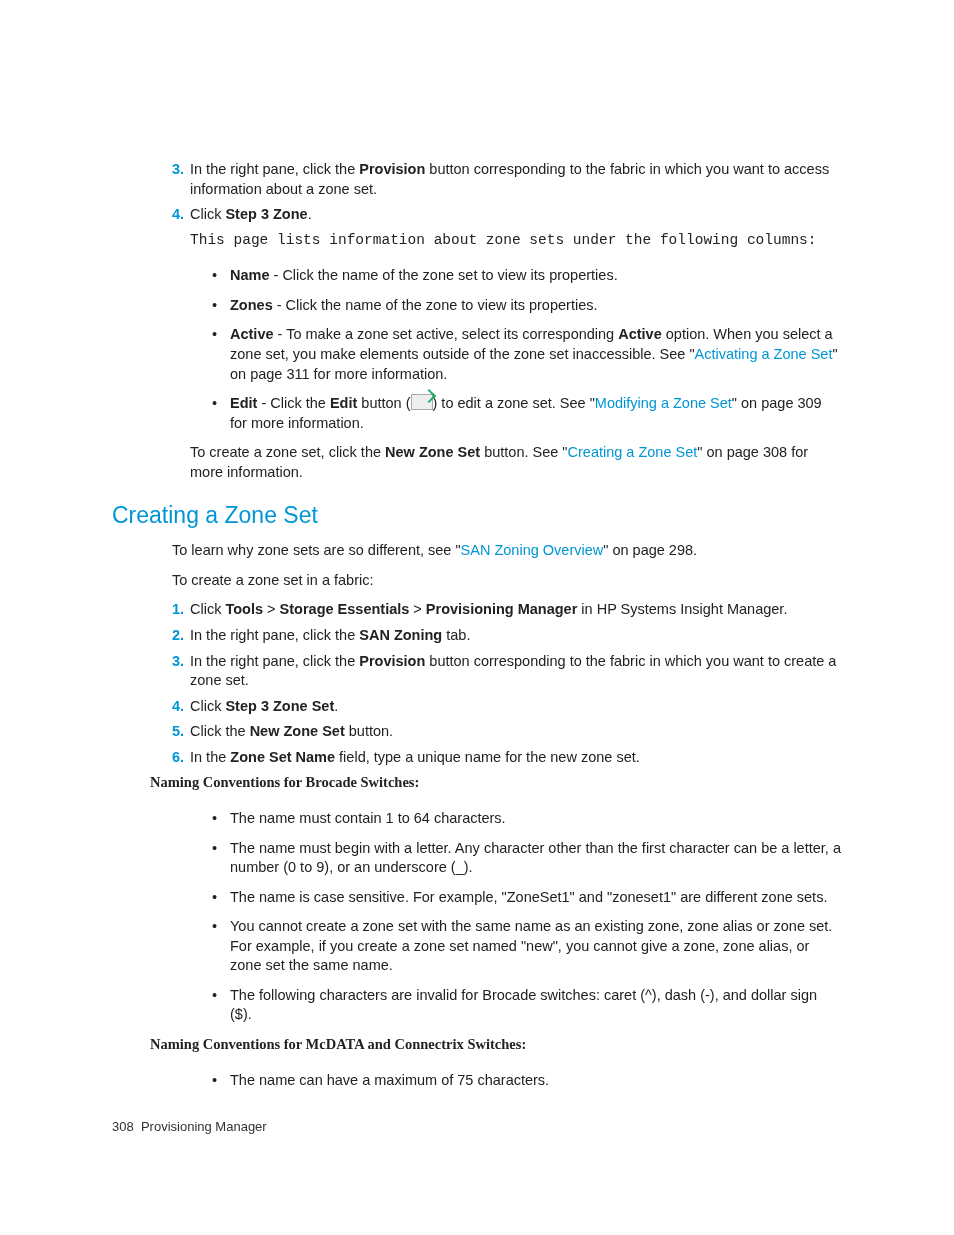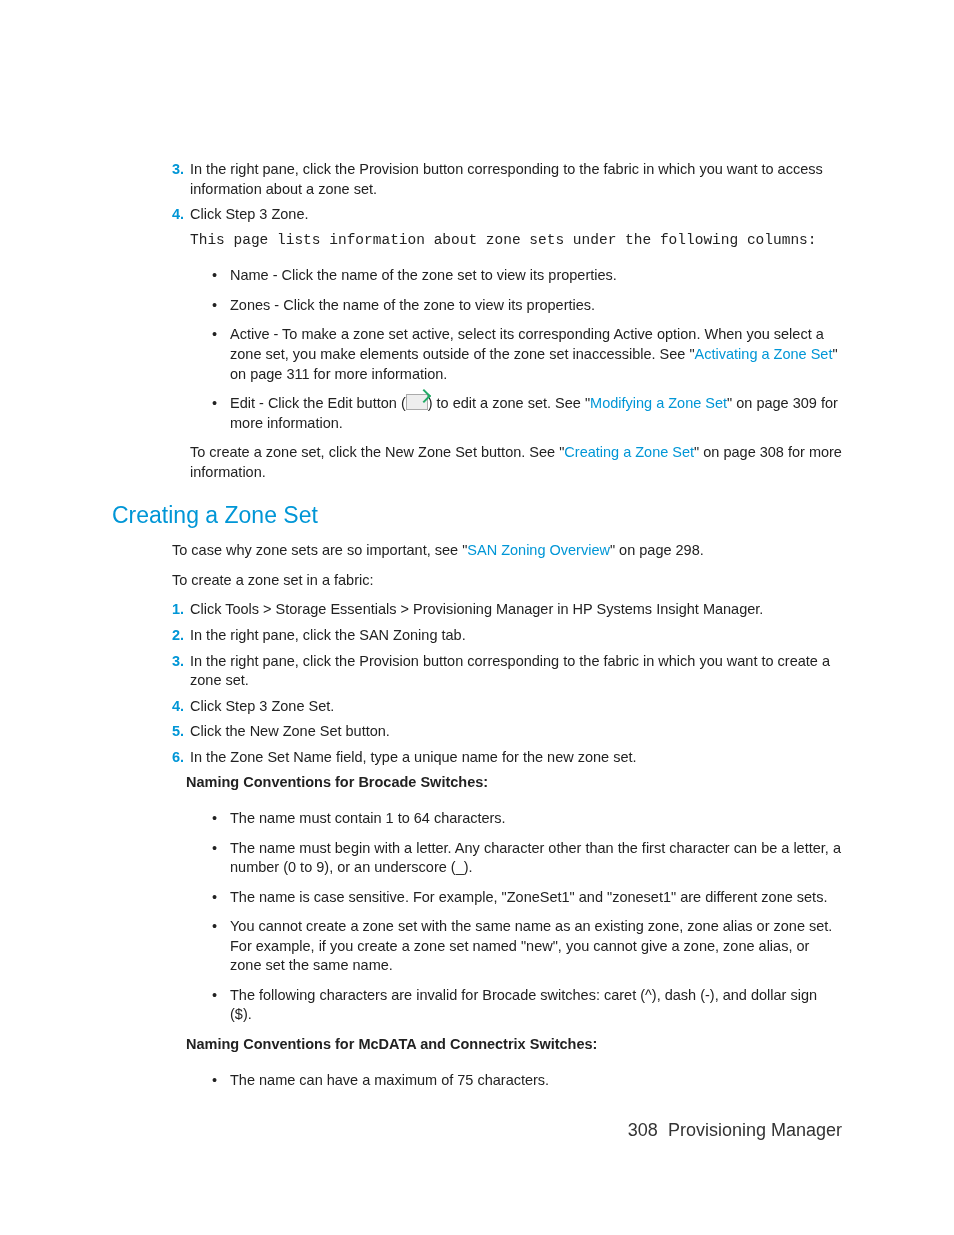--- a/index.html
+++ b/index.html
@@ -55,21 +55,21 @@
     margin-left: 78px;
     margin-top: 6px;
     margin-bottom: 6px;
   }
   h2.section {
     color: #0096d6;
     font-weight: 400;
     font-size: 23px;
     margin: 18px 0 10px 0;
   }
-  b { font-weight: 400; }
+  b { font-weight: 700; }
   a.xref {
     color: #0096d6;
     text-decoration: none;
   }
   .icon-edit {
     display: inline-block;
     width: 20px;
     height: 14px;
     vertical-align: -2px;
     background: #eee;
@@ -93,28 +93,28 @@
     height: 14px;
     vertical-align: -2px;
     border: 1.5px solid #333;
     border-top: 3px solid #333;
     border-radius: 1px 1px 2px 2px;
     position: relative;
     background: repeating-linear-gradient(90deg,#333 0 1px,transparent 1px 3px);
   }
   .footer {
     margin-top: 28px;
-    font-size: 18px;
+    font-size: 13px;
     color: #333;
-    text-align: right;
   }
   .subhead {
-    margin-left: 74px;
+    margin-left: 38px;
     font-weight: 700;
     margin-top: 6px;
+    font-family: Liberation Serif, serif;
   }
 </style>
 </head>
 <body>
 
 <div class="page">
 
   <div class="ol-item">
     <span class="num-marker">3.</span><span><span>In the right pane, click the </span><b>Provision</b><span> button corresponding to the fabric in which you want to access information about a zone set.</span></span>
   </div>
@@ -131,21 +131,21 @@
     <li class="spaced"><b>Edit</b><span> - Click the </span><b>Edit</b><span> button (</span><span class="icon-edit"></span><span>) to edit a zone set. See "</span><a class="xref">Modifying a Zone Set</a><span>" on page 309 for more information.</span></li>
   </ul>
 
   <div class="para">
     <span>To create a zone set, click the </span><b>New Zone Set</b><span> button. See "</span><a class="xref">Creating a Zone Set</a><span>" on page 308 for more information.</span>
   </div>
 
   <h2 class="section">Creating a Zone Set</h2>
 
   <div class="para" style="margin-left:60px">
-    <span>To case why zone sets are so important, see "</span><a class="xref">SAN Zoning Overview</a><span>" on page 298.</span>
+    <span>To learn why zone sets are so different, see "</span><a class="xref">SAN Zoning Overview</a><span>" on page 298.</span>
   </div>
   <div class="para" style="margin-left:60px;margin-top:10px;margin-bottom:10px">To create a zone set in a fabric:</div>
 
   <div class="ol-item">
     <span class="num-marker">1.</span><span><span>Click </span><b>Tools</b><span> &gt; </span><b>Storage Essentials</b><span> &gt; </span><b>Provisioning Manager</b><span> in HP Systems Insight Manager.</span></span>
   </div>
   <div class="ol-item">
     <span class="num-marker">2.</span><span><span>In the right pane, click the </span><b>SAN Zoning</b><span> tab.</span></span>
   </div>
   <div class="ol-item">

